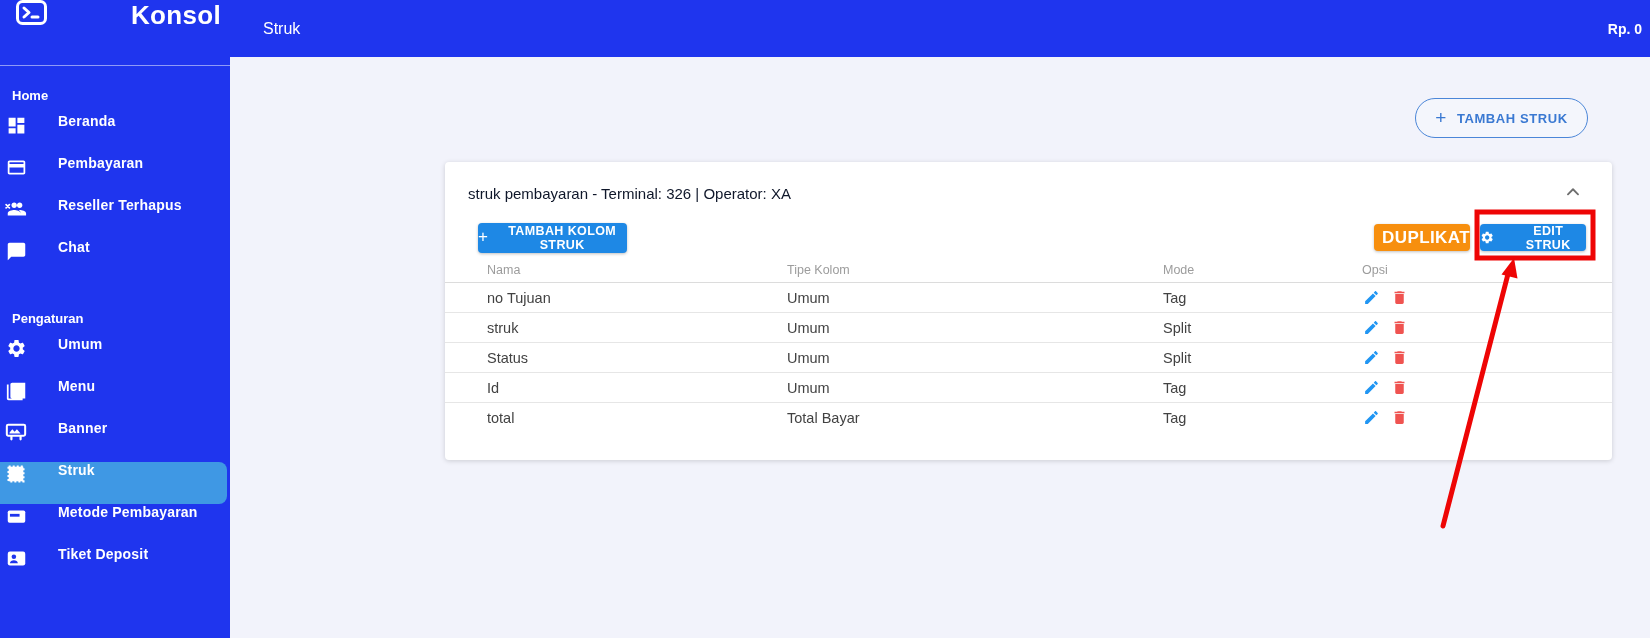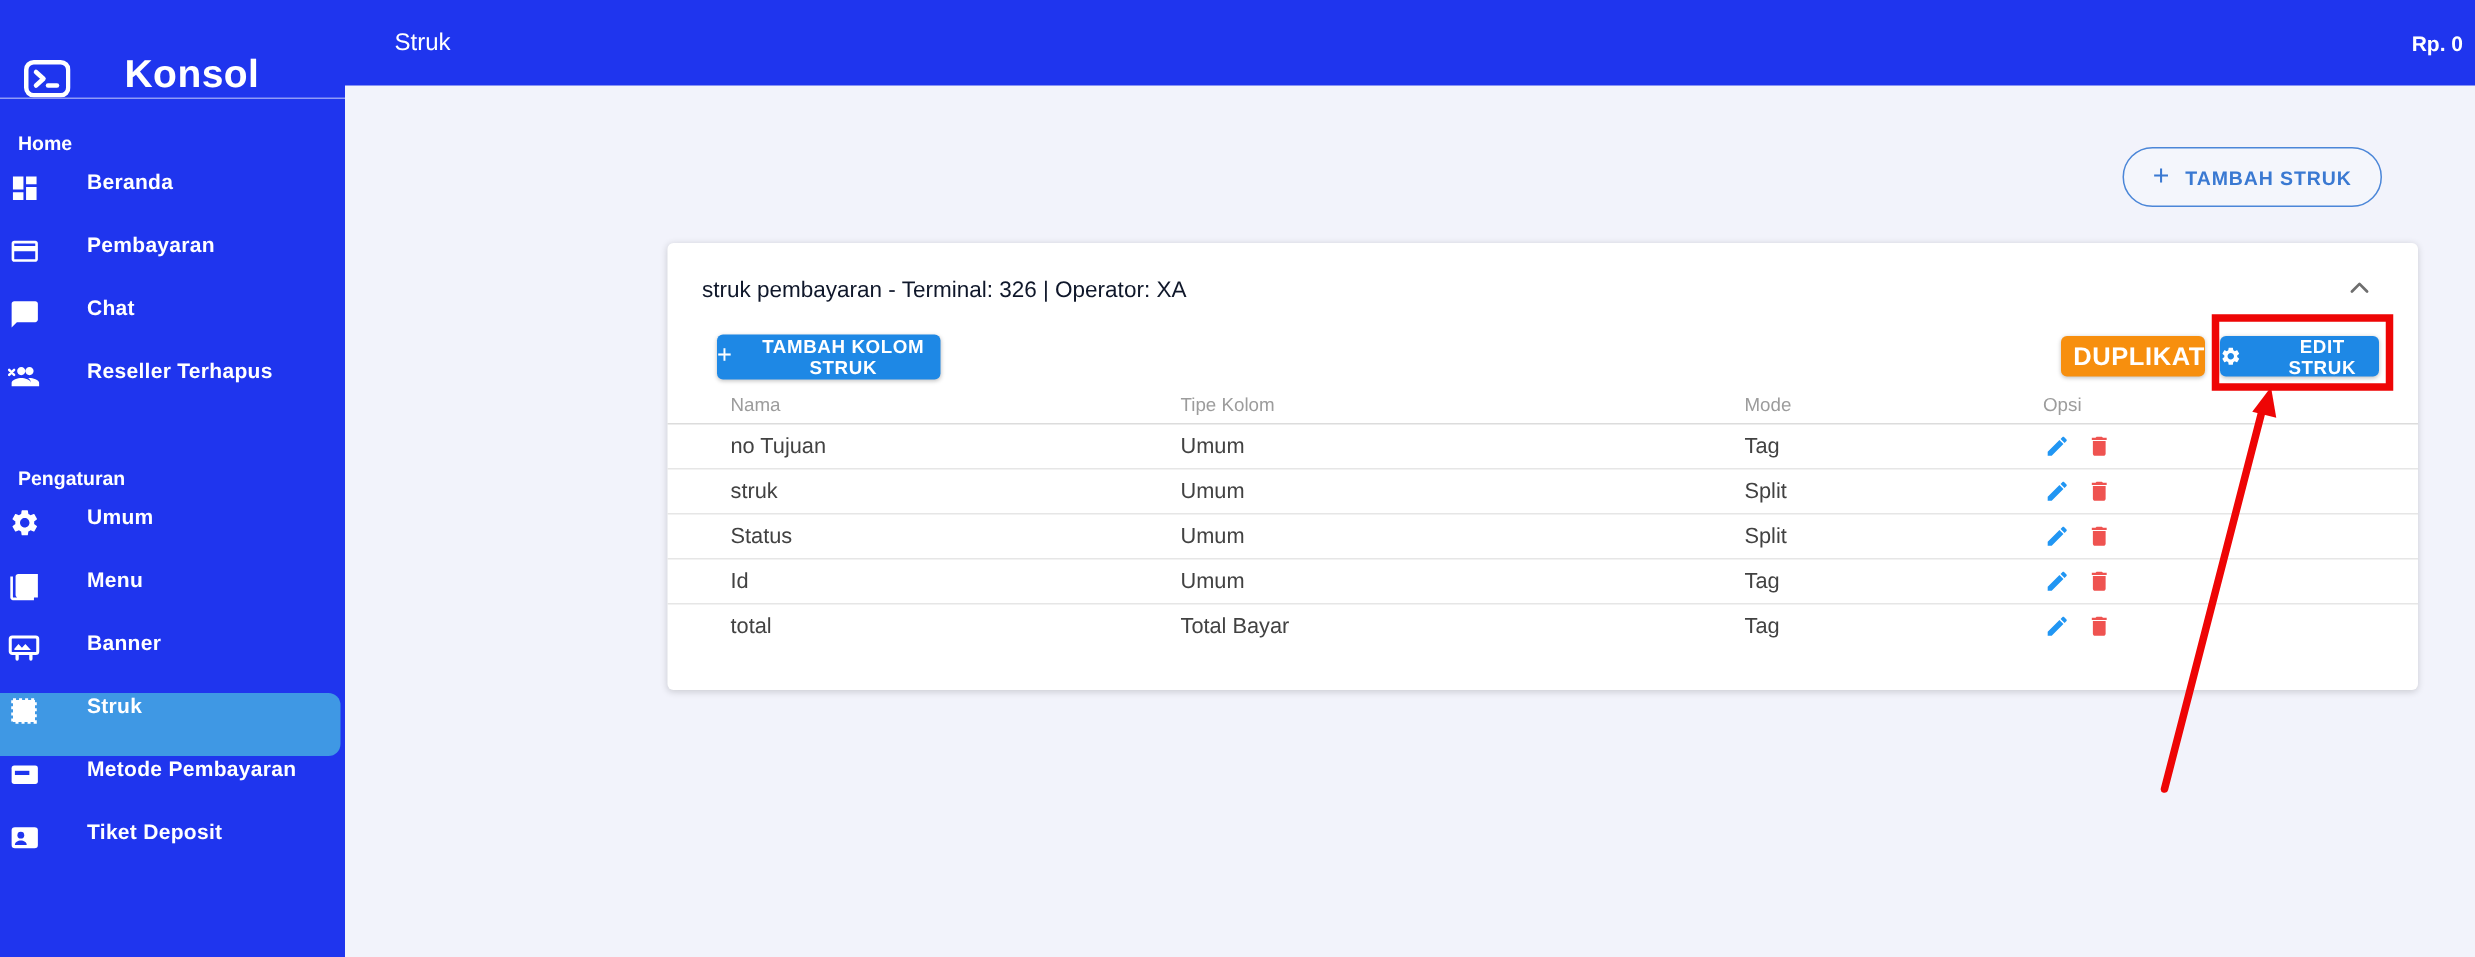--- a/index.html
+++ b/index.html
@@ -10,22 +10,23 @@
     position:relative;
     overflow:hidden;
     color:#424242;
   }
   
   .sidebar {
     position:absolute; left:0; top:0; width:230px; height:638px;
     background:#1f35ee; color:#fff; z-index:3;
   }
   .logo-row {
-    height:66px; display:flex; align-items:flex-end; padding-left:16px;
+    height:66px; display:flex; align-items:flex-start; padding-left:16px;
     border-bottom:1px solid rgba(255,255,255,.5);
+    gap:48px;
   }
   .logo-icon { width:31px; height:25px; flex:0 0 auto; }
   .brand { font-size:26px; font-weight:bold; margin-left:36px; letter-spacing:.3px; }
   .section-label { font-size:13px; font-weight:bold; padding-left:12px; }
   .sec1 .section-label { margin-top:22px; margin-bottom:10px; }
   .sec2 .section-label { margin-top:30px; margin-bottom:10px; }
   .nav-item {
     height:42px; width:227px; display:flex; align-items:flex-start;
     padding-left:4px; cursor:pointer; border-radius:0 8px 8px 0;
   }
@@ -114,35 +115,35 @@
         <svg width="21" height="21" viewBox="0 0 24 24">
             <path fill="#fff" d="M20 4H4c-1.11 0-1.99.89-1.99 2L2 18c0 1.11.89 2 2 2h16c1.11 0 2-.89 2-2V6c0-1.11-.89-2-2-2zm0 14H4v-6h16v6zm0-10H4V6h16v2z"></path>
           </svg>
       </span>
       <span class="nav-label">Pembayaran</span>
     </div>
 
 
     <div class="nav-item">
       <span class="nav-icon">
-        <svg width="21" height="21" viewBox="0 0 24 24">
-            <path fill="#fff" d="M20 2H4c-1.1 0-1.99.9-1.99 2L2 22l4-4h14c1.1 0 2-.9 2-2V4c0-1.1-.9-2-2-2z"></path>
-          </svg>
-      </span>
-      <span class="nav-label">Chat</span>
-    </div>
-
-    <div class="nav-item">
-      <span class="nav-icon">
         <svg width="22" height="22" viewBox="0 0 24 24">
           <path fill="#fff" d="M16 11c1.66 0 2.99-1.34 2.99-3S17.66 5 16 5c-1.66 0-3 1.34-3 3s1.34 3 3 3zm-6 0c1.66 0 2.99-1.34 2.99-3S11.66 5 10 5C8.34 5 7 6.34 7 8s1.34 3 3 3zm0 2c-2.33 0-7 1.17-7 3.5V19h14v-2.5c0-2.33-4.67-3.5-7-3.5zm6 0c-.29 0-.62.02-.97.05 1.16.84 1.97 1.97 1.97 3.45V19h6v-2.5c0-2.33-4.67-3.5-7-3.5z"></path>
           <path d="M1.2 7.2 l3.6 3.6 M4.8 7.2 l-3.6 3.6" stroke="#fff" stroke-width="1.8" stroke-linecap="round"></path>
         </svg>
       </span>
       <span class="nav-label">Reseller Terhapus</span>
+    </div>
+
+    <div class="nav-item">
+      <span class="nav-icon">
+        <svg width="21" height="21" viewBox="0 0 24 24">
+            <path fill="#fff" d="M20 2H4c-1.1 0-1.99.9-1.99 2L2 22l4-4h14c1.1 0 2-.9 2-2V4c0-1.1-.9-2-2-2z"></path>
+          </svg>
+      </span>
+      <span class="nav-label">Chat</span>
     </div>
   </div>
 
   <div class="sec2">
     <div class="section-label">Pengaturan</div>
 
     <div class="nav-item">
       <span class="nav-icon">
         <svg width="21" height="21" viewBox="0 0 24 24">
             <path fill="#fff" d="M19.14 12.94c.04-.3.06-.61.06-.94 0-.32-.02-.64-.07-.94l2.03-1.58c.18-.14.23-.41.12-.61l-1.92-3.32c-.12-.22-.37-.29-.59-.22l-2.39.96c-.5-.38-1.03-.7-1.62-.94L14.4 2.81c-.04-.24-.24-.41-.48-.41h-3.84c-.24 0-.43.17-.47.41L9.25 5.35c-.59.24-1.13.57-1.62.94l-2.39-.96c-.22-.08-.47 0-.59.22L2.74 8.87c-.12.21-.08.47.12.61l2.03 1.58c-.05.3-.09.63-.09.94s.02.64.07.94l-2.03 1.58c-.18.14-.23.41-.12.61l1.92 3.32c.12.22.37.29.59.22l2.39-.96c.5.38 1.03.7 1.62.94l.36 2.54c.05.24.24.41.48.41h3.84c.24 0 .44-.17.47-.41l.36-2.54c.59-.24 1.13-.56 1.62-.94l2.39.96c.22.08.47 0 .59-.22l1.92-3.32c.12-.22.07-.47-.12-.61l-2.01-1.58zM12 15.6c-1.98 0-3.6-1.62-3.6-3.6s1.62-3.6 3.6-3.6 3.6 1.62 3.6 3.6-1.62 3.6-3.6 3.6z"></path>

